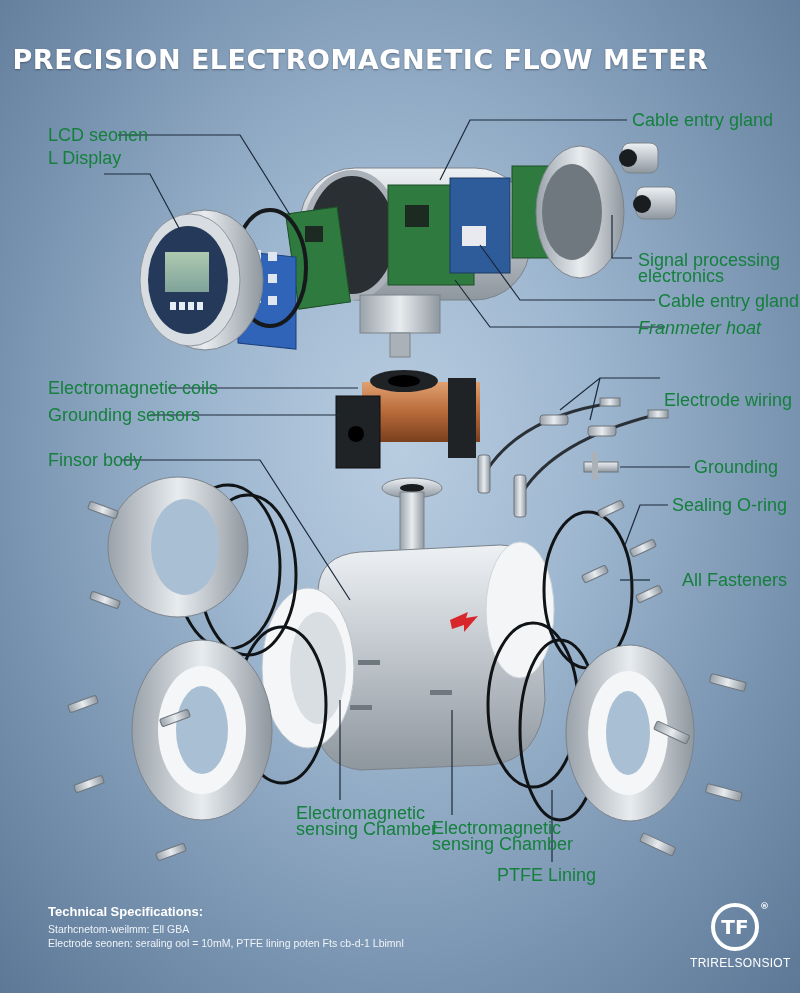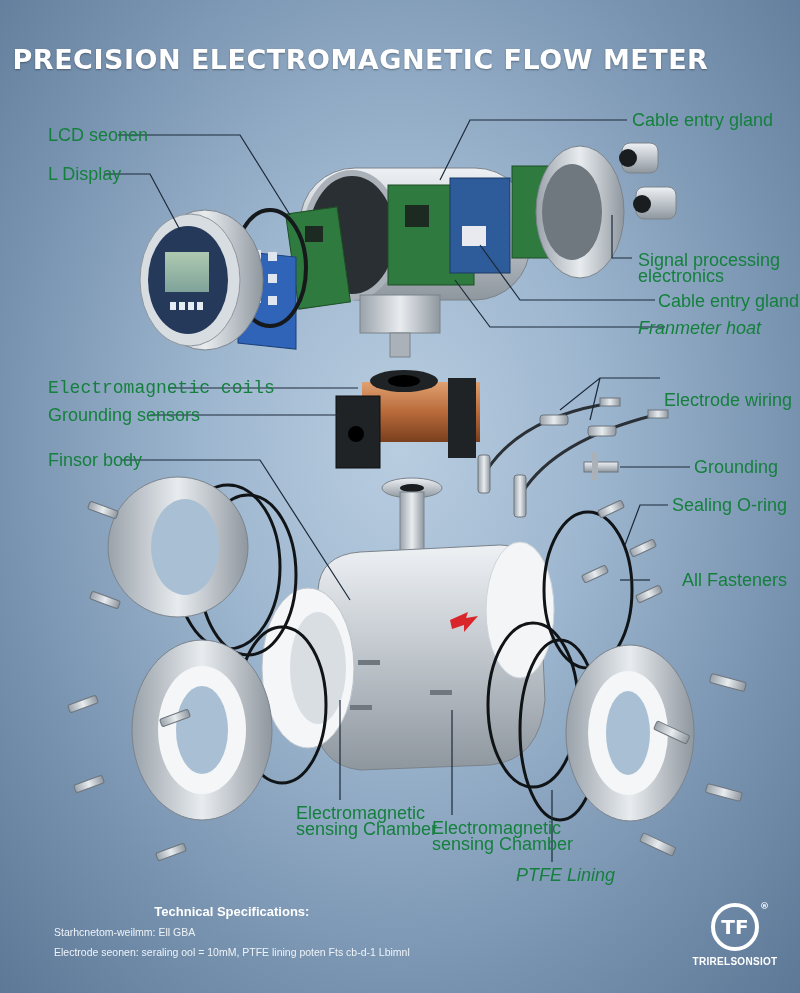--- a/index.html
+++ b/index.html
@@ -6,27 +6,27 @@
   body{width:800px;height:993px;overflow:hidden;position:relative;
     background:radial-gradient(ellipse at 50% 45%, #b9cde0 0%, #9db6cf 35%, #7893b0 70%, #5d7896 100%);
     font-family:"Liberation Sans", sans-serif;}
   .title{position:absolute;left:0;top:44px;width:721px;text-align:center;color:#fff;
     font-family:"DejaVu Sans", sans-serif;font-weight:bold;font-size:27px;letter-spacing:0.5px;
     text-shadow:0 1px 2px rgba(0,0,0,.35);}
   svg.art{position:absolute;left:0;top:0;}
   .lbl{position:absolute;color:#15803d;font-size:18px;line-height:16px;white-space:nowrap;}
   .lbl.r{text-align:left;}
   .specs{position:absolute;left:48px;top:904px;color:#fff;}
-  .specs h3{margin:0 0 3px 0;font-size:13px;font-weight:bold;text-align:center;}
-  .specs p{margin:6px;font-size:10.5px;line-height:14px;color:#eef3f8;}
+  .specs h3{margin:0 0 3px 0;font-size:13px;font-weight:bold;}
+  .specs p{margin:0;font-size:10.5px;line-height:14px;color:#eef3f8;}
   .logo{position:absolute;left:690px;top:903px;width:90px;text-align:center;color:#fff;}
   .logo .mark{width:40px;height:40px;margin:0 auto;border:4px solid #fff;border-radius:50%;
     position:relative;font-weight:bold;font-size:20px;line-height:40px;font-family:"DejaVu Sans", sans-serif;}
   .logo .reg{position:absolute;right:-14px;top:-6px;font-size:9px;line-height:10px;}
-  .logo .brand{font-size:10px;font-weight:bold;margin-top:5px;letter-spacing:.3px;}
+  .logo .brand{font-size:12px;font-weight:normal;margin-top:5px;letter-spacing:.3px;}
 </style>
 </head>
 <body>
 
 <div class="title">PRECISION ELECTROMAGNETIC FLOW METER</div>
 
 <svg class="art" width="800" height="993" viewBox="0 0 800 993">
   <defs>
     <linearGradient id="steel" x1="0" y1="0" x2="0" y2="1">
       <stop offset="0" stop-color="#eef1f4"></stop>
@@ -192,38 +192,38 @@
     <line x1="620" y1="467" x2="690" y2="467"></line>
     <polyline points="668,505 640,505 625,545"></polyline>
     <line x1="620" y1="580" x2="650" y2="580"></line>
     <line x1="340" y1="700" x2="340" y2="800"></line>
     <line x1="452" y1="710" x2="452" y2="815"></line>
     <line x1="552" y1="790" x2="552" y2="862"></line>
   </g>
 </svg>
 
 <div class="lbl" style="left:48px;top:127px;">LCD seonen</div>
-<div class="lbl" style="left:48px;top:166px;text-align:center;">L Display</div>
+<div class="lbl" style="left:48px;top:150px;text-align:center;">L Display</div>
 <div class="lbl" style="left:632px;top:112px;">Cable entry gland</div>
 <div class="lbl r" style="left:638px;top:252px;white-space:pre;">Signal processing
 electronics</div>
 <div class="lbl" style="left:658px;top:293px;">Cable entry gland</div>
 <div class="lbl" style="left:638px;top:320px;font-style:italic;">Franmeter hoat</div>
-<div class="lbl" style="left:48px;top:380px;font-family:Liberation Mono, monospace;">Electromagnetic coils</div>
+<div class="lbl" style="left:48px;top:380px;">Electromagnetic coils</div>
 <div class="lbl" style="left:48px;top:407px;">Grounding sensors</div>
 <div class="lbl" style="left:664px;top:370px;margin-top:22px;">Electrode wiring</div>
 <div class="lbl" style="left:48px;top:452px;">Finsor body</div>
 <div class="lbl" style="left:694px;top:459px;">Grounding</div>
 <div class="lbl" style="left:672px;top:497px;">Sealing O-ring</div>
 <div class="lbl" style="left:682px;top:572px;">All Fasteners</div>
 <div class="lbl" style="left:296px;top:805px;white-space:pre;">Electromagnetic
 sensing Chamber</div>
 <div class="lbl" style="left:432px;top:820px;white-space:pre;">Electromagnetic
 sensing Chamber</div>
-<div class="lbl" style="left:516px;top:867px;font-style:italic;">PTFE Lining</div>
+<div class="lbl" style="left:497px;top:867px;">PTFE Lining</div>
 
 <div class="specs">
   <h3>Technical Specifications:</h3>
   <p>Starhcnetom-weilmm: Ell GBA</p>
   <p>Electrode seonen: seraling ool = 10mM, PTFE lining poten Fts cb-d-1 Lbimnl</p>
 </div>
 
 <div class="logo">
   <div class="mark">
     <span>TF</span>

